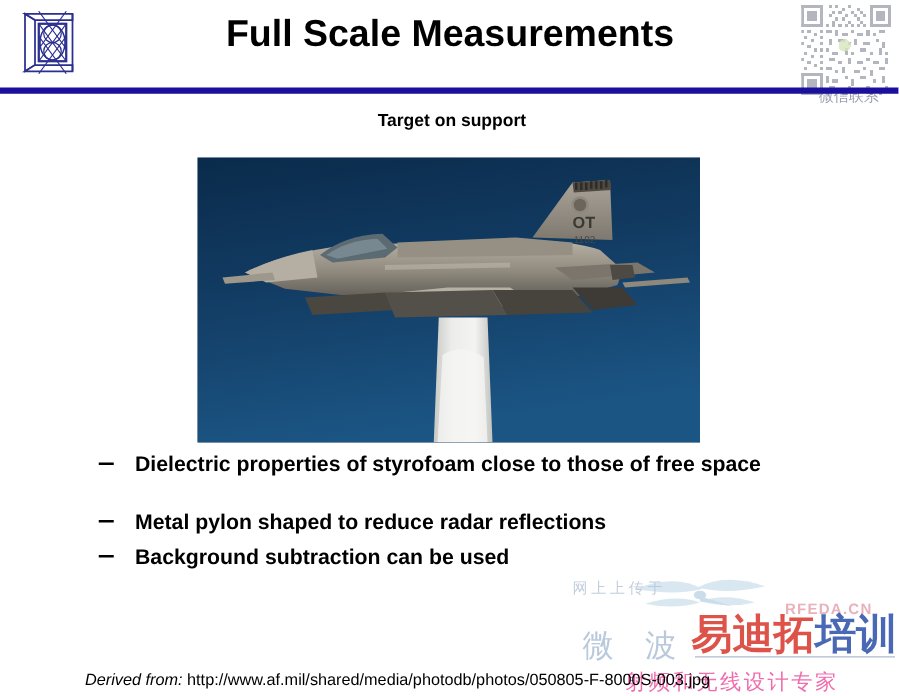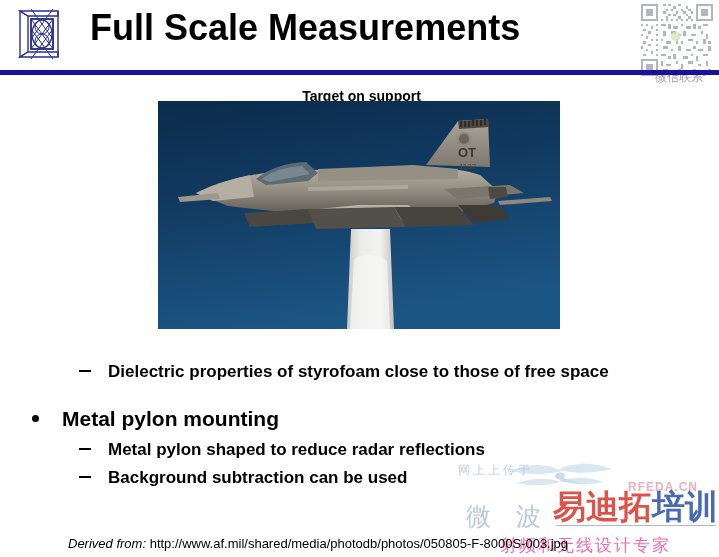--- a/index.html
+++ b/index.html
@@ -33,22 +33,22 @@
     left: 14px;
     top: 7px;
     width: 50px;
     height: 53px;
   }
   .slide-title {
     position: absolute;
     left: 90px;
     top: 8px;
     width: 540px;
-    text-align: left;
-    font-size: 36px;
+    text-align: center;
+    font-size: 30px;
     font-weight: bold;
     color: #000000;
     letter-spacing: 0px;
     line-height: 40px;
     white-space: nowrap;
   }
   .divider {
     position: absolute;
     left: 0;
     top: 70px;
@@ -93,21 +93,21 @@
     text-align: center;
     font-size: 14px;
     font-weight: bold;
     color: #000000;
   }
 
   
   .photo {
     position: absolute;
     left: 158px;
-    top: 101px;
+    top: 126px;
     width: 402px;
     height: 228px;
     background: #0d3354;
     overflow: hidden;
   }
   .photo svg { display: block; }
 
   
   .bullets {
     position: absolute;
@@ -495,24 +495,20 @@
   <div class="bullets">
 
 
     <div class="lvl2">
       <span class="dash"></span>
       <span>Dielectric properties of styrofoam close to those of free space</span>
     </div>
 
     <div class="gap"></div>
 
-    <div class="lvl1">
-      <span class="dot"></span>
-      <span>Metal pylon mounting</span>
-    </div>
 
     <div class="lvl2">
       <span class="dash"></span>
       <span>Metal pylon shaped to reduce radar reflections</span>
     </div>
 
     <div class="lvl2">
       <span class="dash"></span>
       <span>Background subtraction can be used</span>
     </div>

